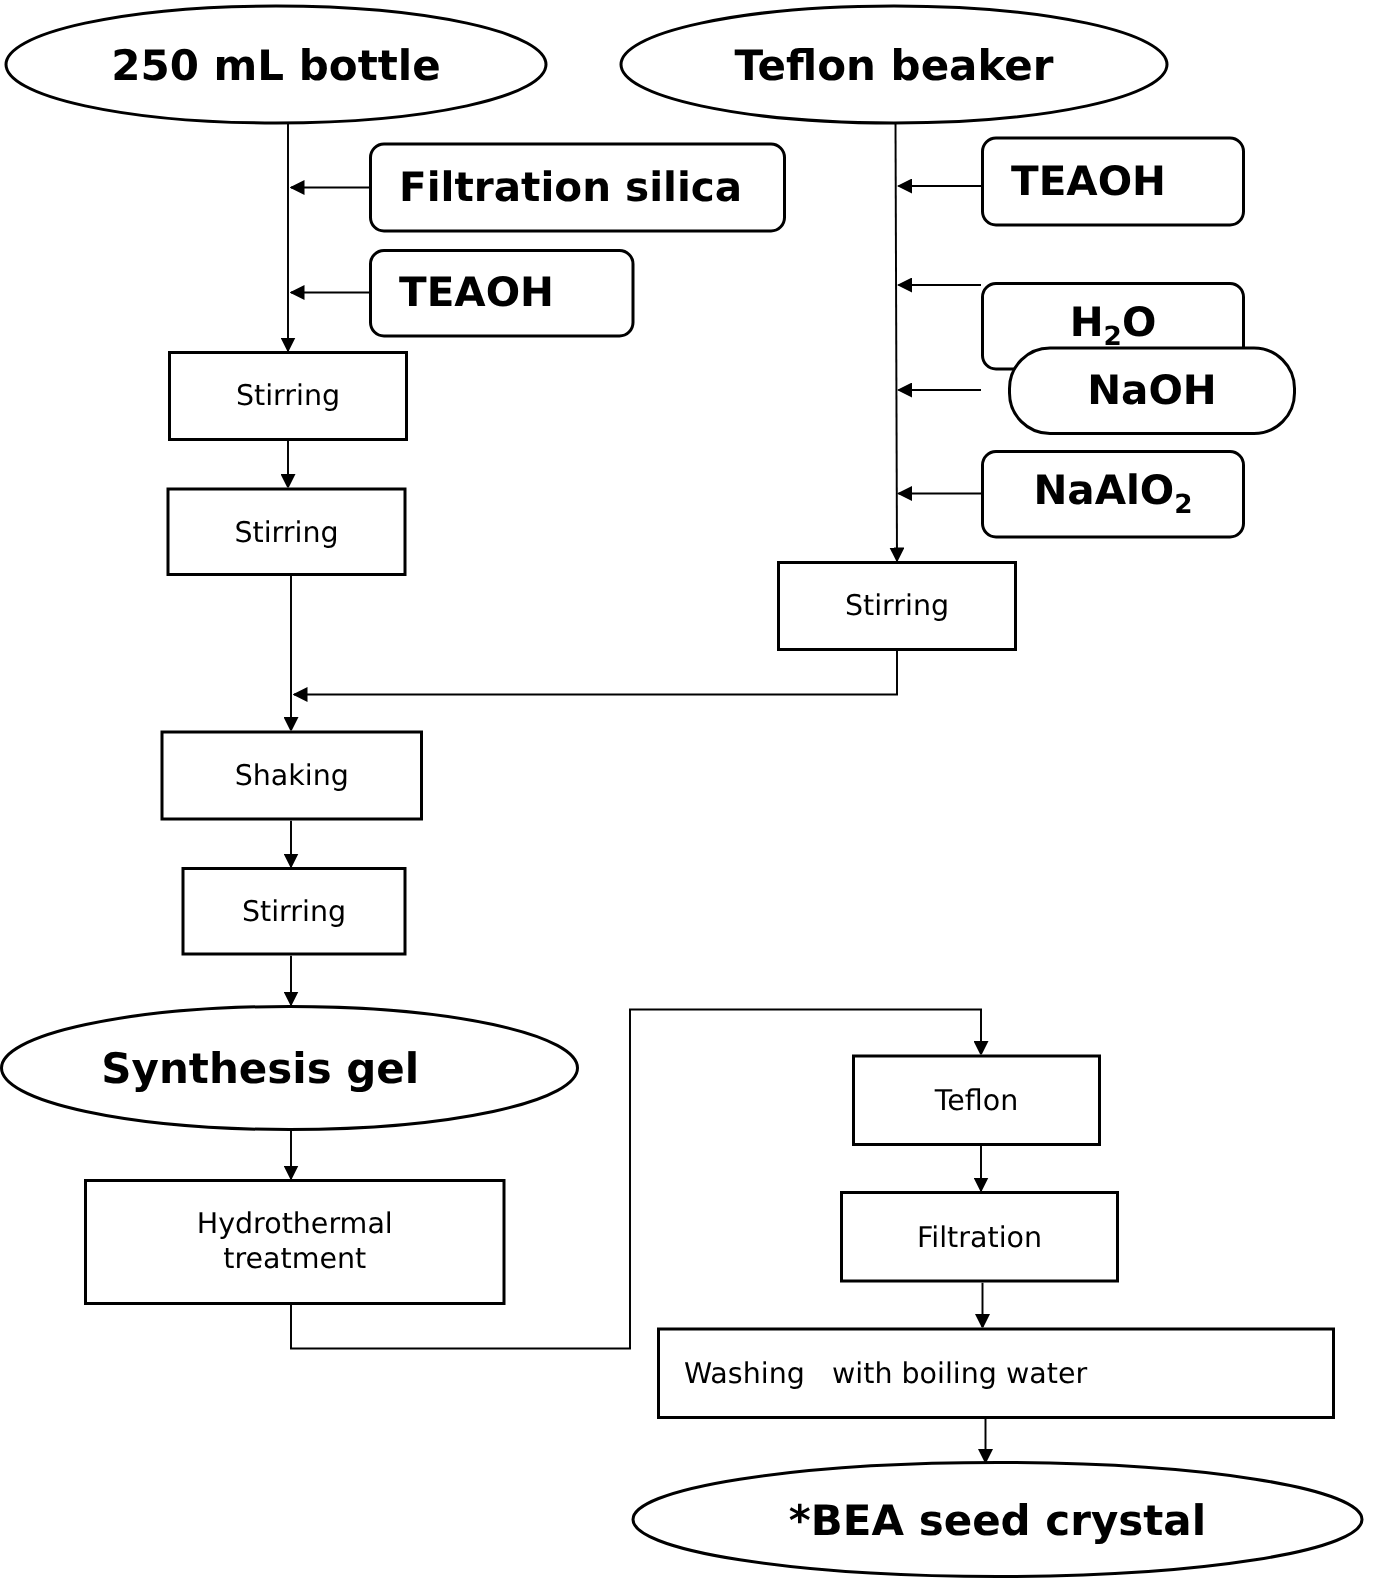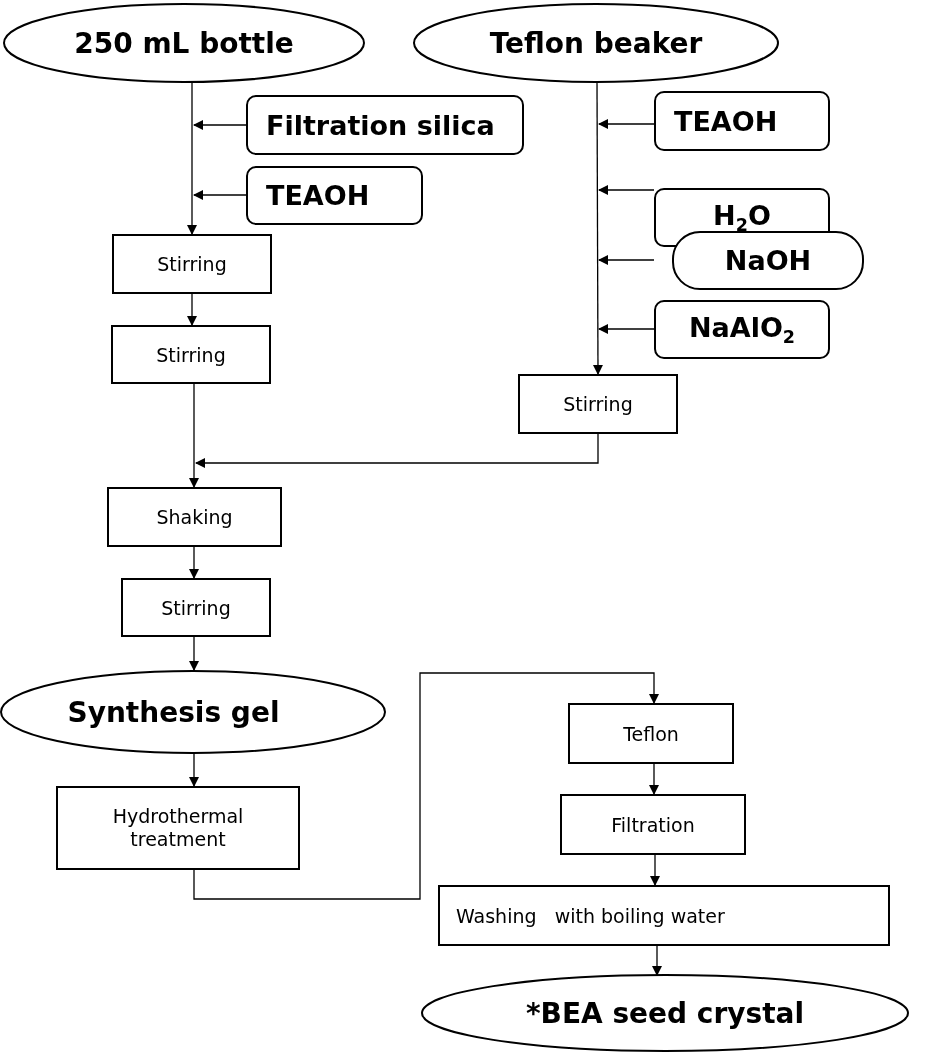--- a/index.html
+++ b/index.html
@@ -91,21 +91,21 @@
   <span>Shaking</span>
 </div>
 <div class="node rect" style="left:121px;top:578px;width:150px;height:59px;">
   <span>Stirring</span>
 </div>
 
 <div class="node ell" style="left:1px;top:671px;width:345px;height:82px;">
   <span>Synthesis gel</span>
 </div>
 
-<div class="node rect" style="left:56px;top:786px;width:244px;height:84px;flex-direction:column;line-height:1.2;">
+<div class="node rect" style="left:56px;top:786px;width:281px;height:84px;flex-direction:column;line-height:1.2;">
   <span>Hydrothermal</span>
   <span>treatment</span>
 </div>
 
 <div class="node rect" style="left:568px;top:703px;width:166px;height:61px;">
   <span>Teflon</span>
 </div>
 <div class="node rect" style="left:560px;top:794px;width:186px;height:61px;">
   <span>Filtration</span>
 </div>

